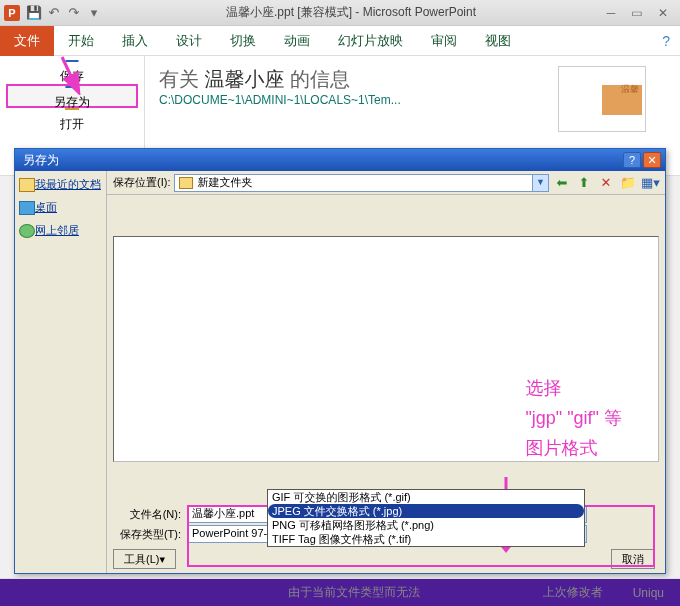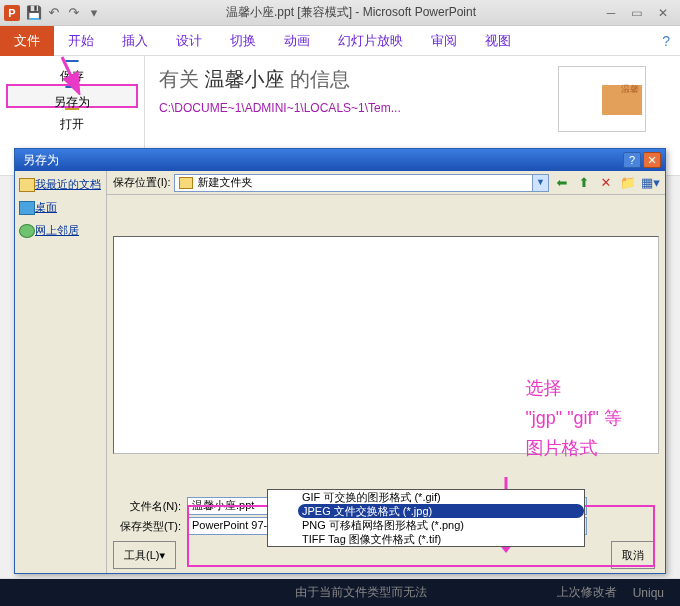--- a/index.html
+++ b/index.html
@@ -7,36 +7,36 @@
 
 
 .titlebar { height: 26px; background: linear-gradient(#e8e8e8,#d8d8d8); display: flex; align-items: center; padding: 0 4px; font-size: 12px; border-bottom:1px solid #ccc;}
 .app-icon { width:16px; height:16px; background:#d54e21; color:#fff; font-weight:bold; font-size:11px; display:flex; align-items:center; justify-content:center; border-radius:2px; margin-right:4px;}
 .qat-icon { width:16px; height:16px; margin:0 2px; display:inline-block; color:#666; text-align:center; line-height:16px; font-size:13px;}
 .title-text { flex:1; text-align:center; color:#444; }
 .winbtn { width:22px; height:16px; margin:0 2px; color:#666; text-align:center; font-size:12px; line-height:16px;}
 
 
 .ribbon { height: 30px; background:#fff; display:flex; align-items:center; font-size:13px; border-bottom:1px solid #ddd;}
-.ribbon .tab { padding:6px 14px; color:#6d28d9; cursor:pointer;}
+.ribbon .tab { padding:6px 14px; color:#14532d; cursor:pointer;}
 .ribbon .tab.active { background:#d54e21; color:#fff;}
 .ribbon .help { margin-left:auto; margin-right:10px; color:#4488cc; font-size:14px;}
 
 
 .backstage { display:flex; height:120px; background:#fff; border-bottom:1px solid #ddd;}
 .bs-menu { width:145px; padding:4px 6px; border-right:1px solid #ddd;}
 .bs-item { height:24px; display:flex; align-items:center; padding:0 6px; font-size:12px; gap:6px;flex-direction:column;}
 .bs-item.sel { border:2px solid #e83ac4; background:#f5f5f5;}
 .bs-icon { width:14px; height:14px; display:inline-block;}
 .bs-icon.save { border:1px solid #2563c2; border-radius:2px; background:linear-gradient(#5a8fd6,#2563c2);}
 .bs-icon.saveas { border:1px solid #2563c2; border-radius:2px; background:linear-gradient(#5a8fd6,#2563c2); position:relative;}
 .bs-icon.open { border:1px solid #c9a227; background:#f5d97a;}
 .bs-content { flex:1; padding:10px 14px; display:flex; align-items:flex-start;}
 .bs-heading { font-size:20px; color:#666; }
-.bs-path { font-size:12px; color:#a21caf; margin-top:8px;}
+.bs-path { font-size:12px; color:#0f766e; margin-top:0;}
 .slide-thumb { width:88px; height:66px; border:1px solid #ccc; background:#fff; margin-left:auto; margin-right:20px; position:relative;}
 .slide-thumb::before { content:""; position:absolute; right:3px; top:18px; width:40px; height:30px; background:#e2a05a;}
 .slide-thumb::after { content:"温馨"; position:absolute; right:6px; top:16px; font-size:9px; color:#b1612a;}
 
 
 .arrow-to-saveas { position:absolute; left:58px; top:55px; width:24px; height:40px; pointer-events:none;}
 
 
 .dialog { position:absolute; left:14px; top:148px; width:652px; height:426px; background:#ece9d8; border:1px solid #2a5fb0; box-shadow:2px 2px 6px rgba(0,0,0,0.3);}
 .dlg-title { height:22px; background:linear-gradient(#3a7ce0,#1c50b3); color:#fff; display:flex; align-items:center; padding:0 4px; font-size:12px;}
@@ -65,31 +65,31 @@
 
 .annotation { position:absolute; right:36px; top:136px; color:#e83ac4; font-size:18px; line-height:30px; text-align:left;}
 .arrow-down { position:absolute; right:140px; top:240px; }
 
 .dlg-bottom { padding:2px 6px 4px 6px; font-size:11px;}
 .form-row { display:flex; align-items:center; margin-bottom:2px; gap:6px;}
 .form-row label { width:68px; text-align:right;}
 .form-row .txtbox { flex:1; height:18px; border:1px solid #7a9ac9; background:#fff; padding:0 4px; font-size:11px; position:relative; margin-right: 72px;}
 .txtbox .dd { position:absolute; right:0; top:0; width:16px; height:16px; background:#cde3ff; border-left:1px solid #7a9ac9; text-align:center; line-height:15px; font-size:9px; color:#2a5fb0;}
 
-.dropdown-list { position:absolute; left:160px; right:80px; bottom:26px; border:1px solid #555; background:#fff; font-size:11px; z-index:5;padding-left:30px;}
+.dropdown-list { position:absolute; left:160px; right:80px; bottom:26px; border:1px solid #555; background:#fff; font-size:11px; z-index:5;}
 .dropdown-list div { padding:0 4px; height:14px; line-height:14px; white-space:nowrap; overflow:hidden;}
 .dropdown-list .hl { background:#1a3d99; color:#fff;border-radius:7px;}
 .dd-wrapper { position:absolute; left:80px; right:10px; bottom:6px; border:2px solid #e83ac4; height:62px; pointer-events:none;}
 
 .btn-row { display:flex; align-items:center; gap:8px; padding-top:4px;}
-.btn { height:28px; padding:0 10px; background:#ece9d8; border:1px solid #888; font-size:11px; display:flex; align-items:center;}
+.btn { height:20px; padding:0 10px; background:#ece9d8; border:1px solid #888; font-size:11px; display:flex; align-items:center;}
 .btn.tools { }
 .btn.cancel { margin-left:auto; margin-right: 4px;}
 
-.footer { position:absolute; left:0; right:0; bottom:0; height:28px; background:#0f172a; border-top:1px solid #ddd; display:flex; align-items:center; font-size:12px; color:#888; padding:0 16px;}
+.footer { position:absolute; left:0; right:0; bottom:0; height:28px; background:#4c1d95; border-top:1px solid #ddd; display:flex; align-items:center; font-size:12px; color:#888; padding:0 16px;}
 .footer .f1 {flex:1; text-align: center; padding-left: 150px;}
 
 .fld-icon { width:14px;height:12px;background:#f5d97a;border:1px solid #b08018;display:inline-block;margin-right:4px;}
 </style>
 </head>
 <body>
 
 <div class="titlebar">
   <div class="app-icon">P</div>
   <span class="qat-icon">💾</span>
@@ -227,15 +227,15 @@
           <div class="btn tools"><span>工具(L)</span> ▾</div>
           <div class="btn cancel">取消</div>
         </div>
       </div>
     </div>
   </div>
 </div>
 
 <div class="footer">
   <span class="f1">由于当前文件类型而无法</span>
-  <span style="margin-right:16px;">上次修改者</span>
+  <span style="margin-right:30px;">上次修改者</span>
   <span>Uniqu</span>
 </div>
 
 </body></html>

